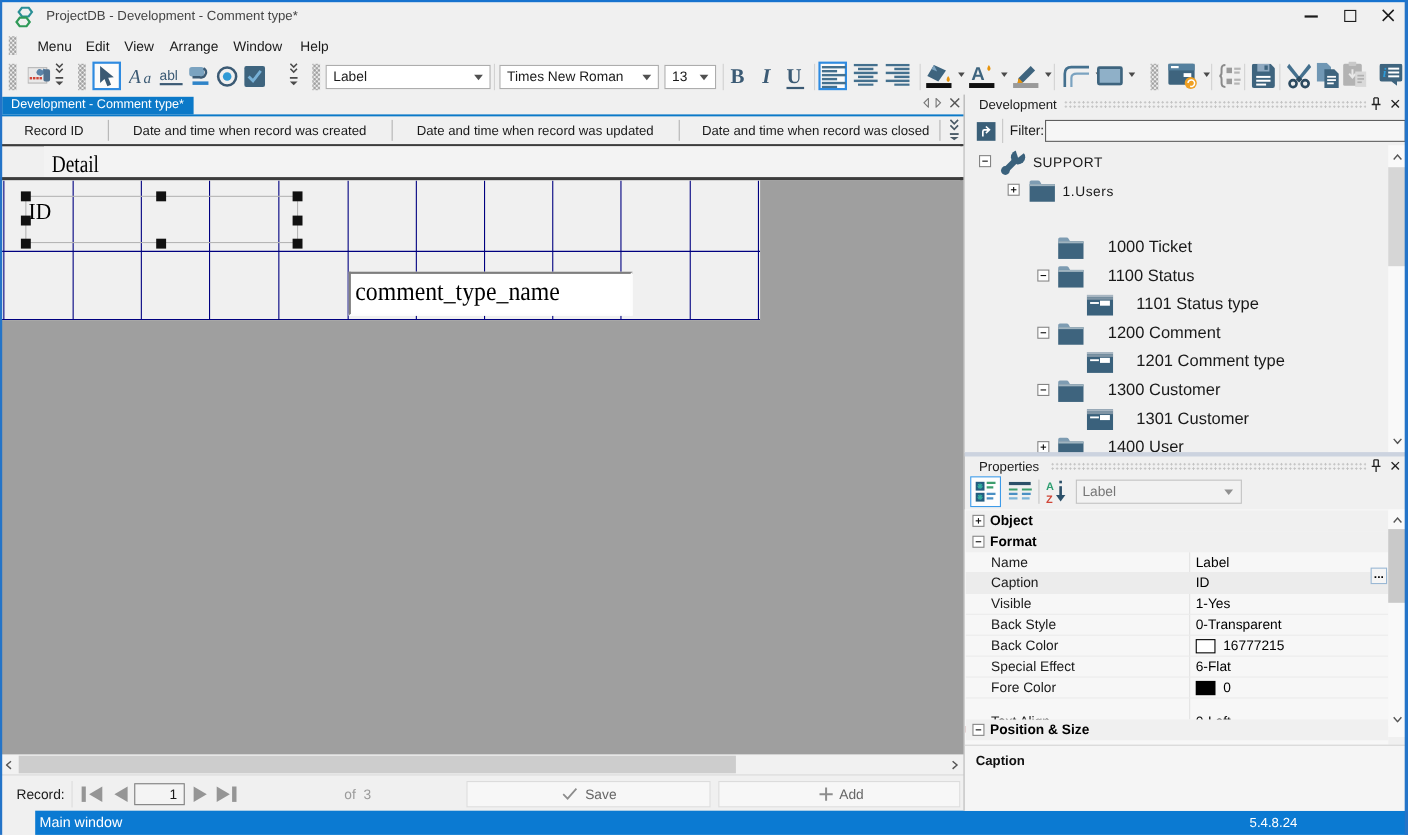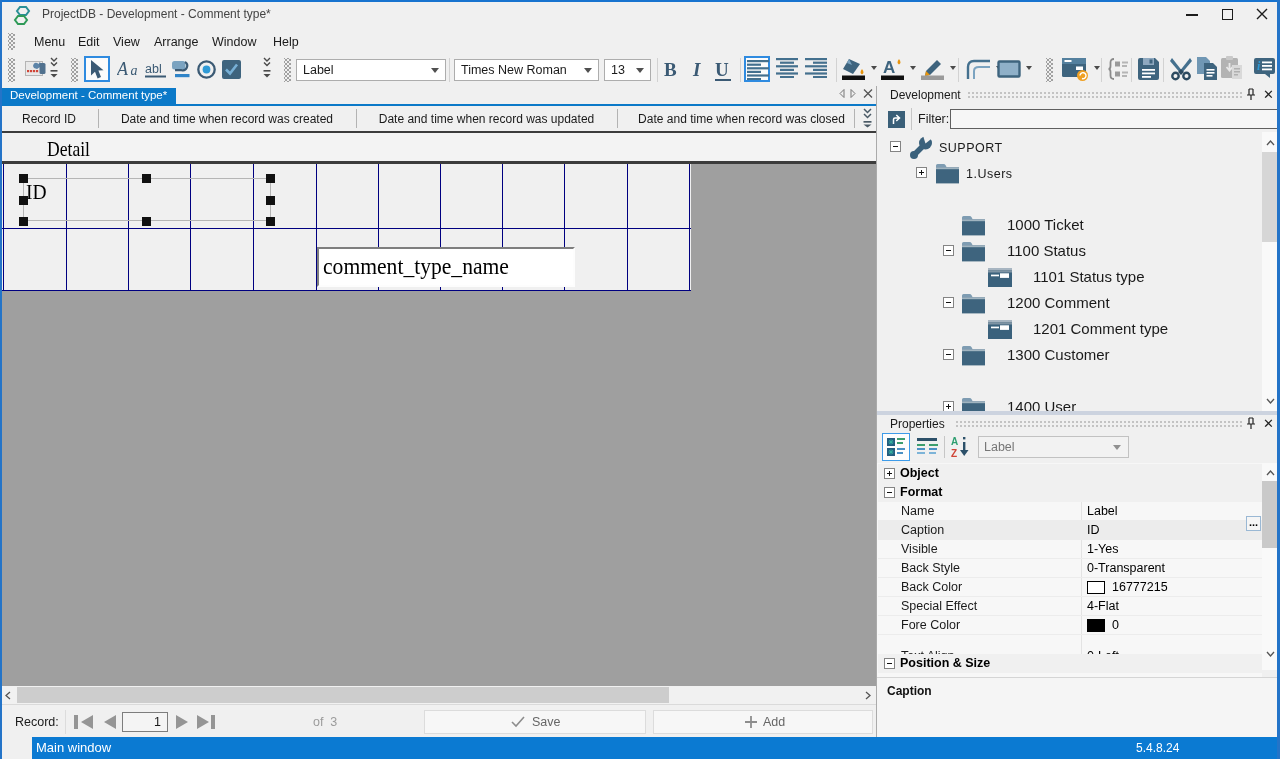--- a/index.html
+++ b/index.html
@@ -540,20 +540,30 @@
   <div class="treerow" style="top:210px;">
     <div class="expander minus" style="left:66px; top:7px;"></div>
     <svg style="position:absolute; left:84px; top:3px;" width="25" height="21" viewBox="0 0 25 21">
       <path d="M1 4 L1 2.5 Q1 1 2.5 1 L8.5 1 Q10 1 10.6 2.2 L11.8 4.4 L1 4.4 Z" fill="#7e9cb2"></path>
       <rect x="1" y="4.4" width="23" height="16" fill="#3e647e"></rect>
       <rect x="1" y="4.4" width="23" height="1.8" fill="#a0b4c0"></rect>
     </svg>
     <span class="trtext-lg" style="left:130px;">1300 Customer</span>
   </div>
 
+  <div class="treerow" style="top:236px;">
+    <svg style="position:absolute; left:111px; top:4px;" width="24" height="19" viewBox="0 0 24 19">
+      <rect x="0" y="0" width="24" height="19" fill="#3a617c"></rect>
+      <rect x="0" y="0" width="24" height="2.2" fill="#a7b5c1"></rect>
+      <rect x="0" y="2.2" width="24" height="2.3" fill="#7f94a4"></rect>
+      <rect x="3" y="6.6" width="8" height="1.7" fill="#fff"></rect>
+      <rect x="12" y="5.3" width="9" height="4.6" fill="#fff"></rect>
+    </svg>
+    <span class="trtext-lg" style="left:156px;">1301 Customer</span>
+  </div>
 
   <div class="treerow" style="top:262px;">
     <div class="expander plus" style="left:66px; top:7px;"></div>
     <svg style="position:absolute; left:84px; top:3px;" width="25" height="21" viewBox="0 0 25 21">
       <path d="M1 4 L1 2.5 Q1 1 2.5 1 L8.5 1 Q10 1 10.6 2.2 L11.8 4.4 L1 4.4 Z" fill="#7e9cb2"></path>
       <rect x="1" y="4.4" width="23" height="16" fill="#3e647e"></rect>
       <rect x="1" y="4.4" width="23" height="1.8" fill="#a0b4c0"></rect>
     </svg>
     <span class="trtext-lg" style="left:130px;">1400 User</span>
   </div>
@@ -659,21 +669,21 @@
       <span class="pname">Back Style</span>
       <span class="pval">0-Transparent</span>
     </div>
   <div class="prow" style="top:115px; border-bottom:1px solid #ececec;">
       <span class="pname">Back Color</span>
     <div style="position:absolute; left:209px; top:2.5px; width:18px; height:13px; background:#fff; border:1px solid #000;"></div>
     <span class="pval" style="left:234px;">16777215</span>
   </div>
   <div class="prow" style="top:134px; border-bottom:1px solid #ececec;">
       <span class="pname">Special Effect</span>
-      <span class="pval">4-Flat</span>
+      <span class="pval">6-Flat</span>
     </div>
   <div class="prow" style="top:153px; border-bottom:1px solid #ececec;">
       <span class="pname">Fore Color</span>
     <div style="position:absolute; left:209px; top:2.5px; width:18px; height:13px; background:#000;"></div>
     <span class="pval" style="left:234px;">0</span>
   </div>
   <div class="prow" style="top:184px; border-bottom:6px solid #7f1d1d;">
       <span class="pname">Text Align</span>
       <span class="pval">0-Left</span>
     </div>

